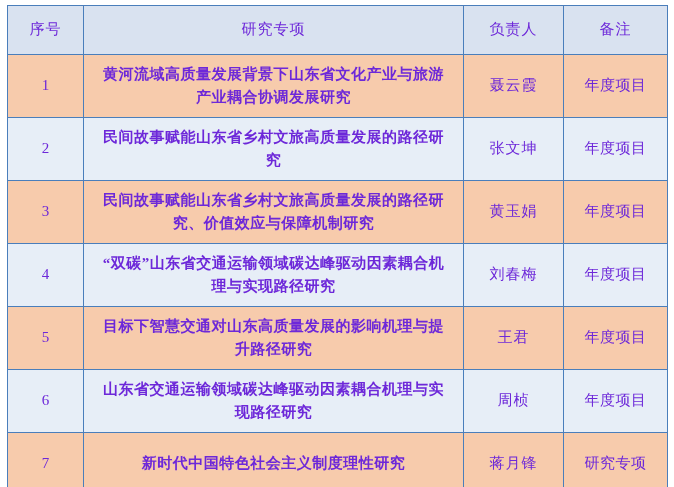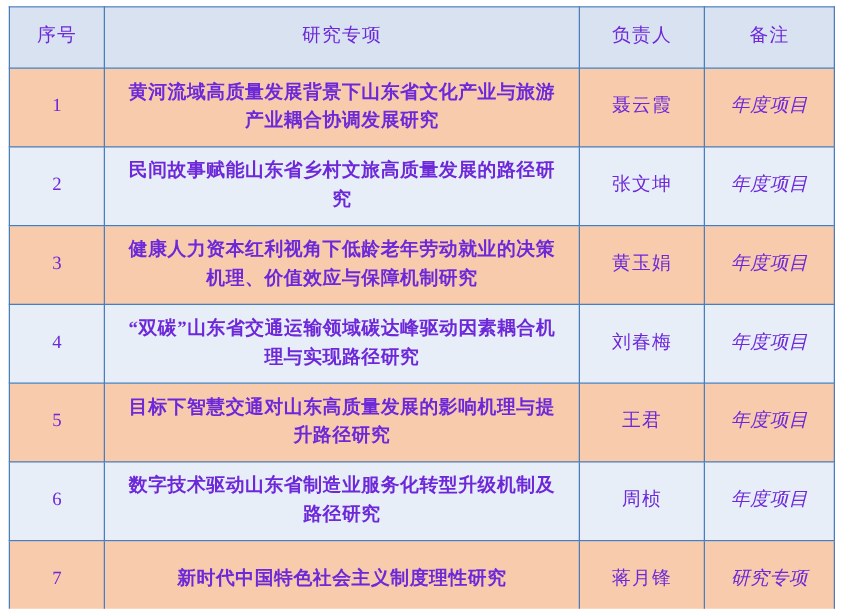--- a/index.html
+++ b/index.html
@@ -47,21 +47,21 @@
   }
   tbody tr.odd td { background: #f7cbac; }
   tbody tr.even td { background: #e7eef7; }
 
   td.name-cell {
     line-height: 1.6;
     letter-spacing: 0.5px;
   }
   td.index-cell { font-size: 15px; }
   td.leader-cell { letter-spacing: 1px; }
-  td.note-cell { letter-spacing: 0.5px; font-style: italic; }
+  td.note-cell { letter-spacing: 0.5px; }
   .name-inner {
     display: block;
     padding: 0 14px;
     font-weight: bold;
   }
 </style>
 </head>
 <body>
 
 <table id="project-table">
@@ -92,21 +92,21 @@
       <td class="index-cell">2</td>
       <td class="name-cell">
           <span class="name-inner">民间故事赋能山东省乡村文旅高质量发展的路径研究</span>
         </td>
       <td class="leader-cell">张文坤</td>
       <td class="note-cell">年度项目</td>
     </tr>
     <tr class="odd">
       <td class="index-cell">3</td>
       <td class="name-cell">
-          <span class="name-inner">健康人力资本红利视角下低龄老年劳动就业的决策机理、价值效应与保障机制研究</span>
+          <span class="name-inner">民间故事赋能山东省乡村文旅高质量发展的路径研究、价值效应与保障机制研究</span>
         </td>
       <td class="leader-cell">黄玉娟</td>
       <td class="note-cell">年度项目</td>
     </tr>
     <tr class="even">
       <td class="index-cell">4</td>
       <td class="name-cell">
           <span class="name-inner">“双碳”山东省交通运输领域碳达峰驱动因素耦合机理与实现路径研究</span>
         </td>
       <td class="leader-cell">刘春梅</td>
@@ -116,21 +116,21 @@
       <td class="index-cell">5</td>
       <td class="name-cell">
           <span class="name-inner">目标下智慧交通对山东高质量发展的影响机理与提升路径研究</span>
         </td>
       <td class="leader-cell">王君</td>
       <td class="note-cell">年度项目</td>
     </tr>
     <tr class="even">
       <td class="index-cell">6</td>
       <td class="name-cell">
-          <span class="name-inner">数字技术驱动山东省制造业服务化转型升级机制及路径研究</span>
+          <span class="name-inner">山东省交通运输领域碳达峰驱动因素耦合机理与实现路径研究</span>
         </td>
       <td class="leader-cell">周桢</td>
       <td class="note-cell">年度项目</td>
     </tr>
     <tr class="odd">
       <td class="index-cell">7</td>
       <td class="name-cell">
           <span class="name-inner">新时代中国特色社会主义制度理性研究</span>
         </td>
       <td class="leader-cell">蒋月锋</td>

